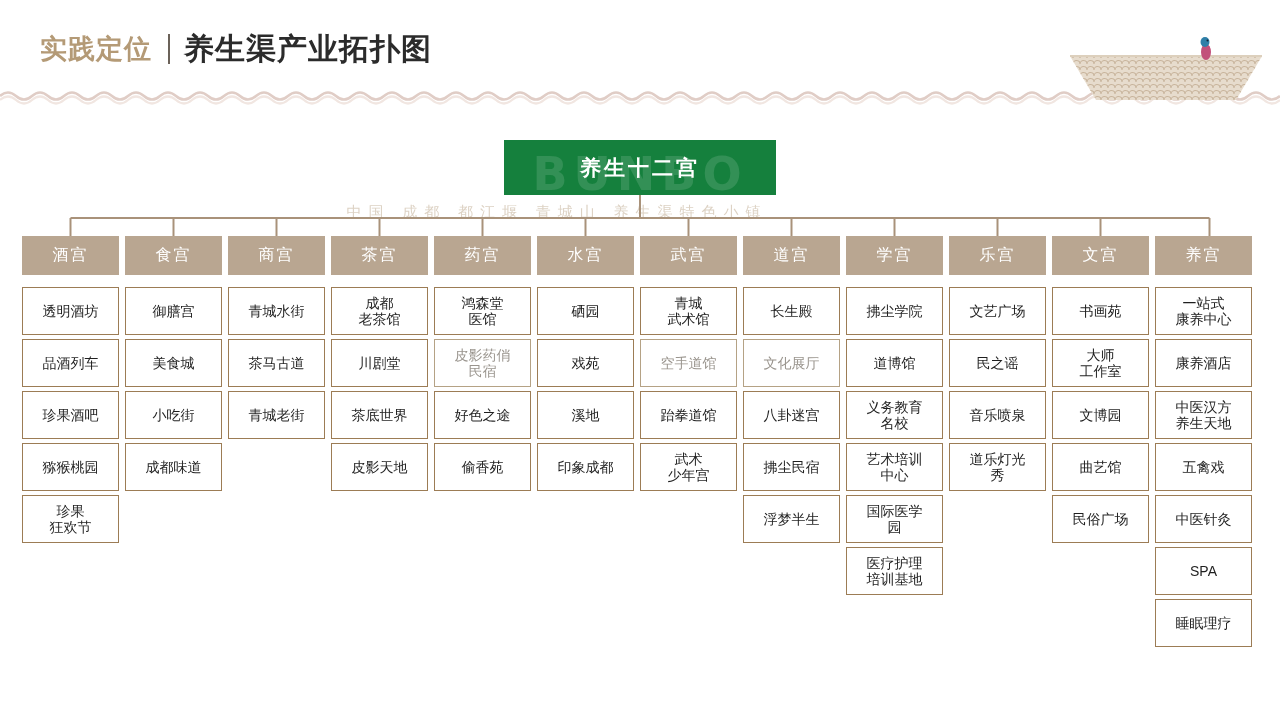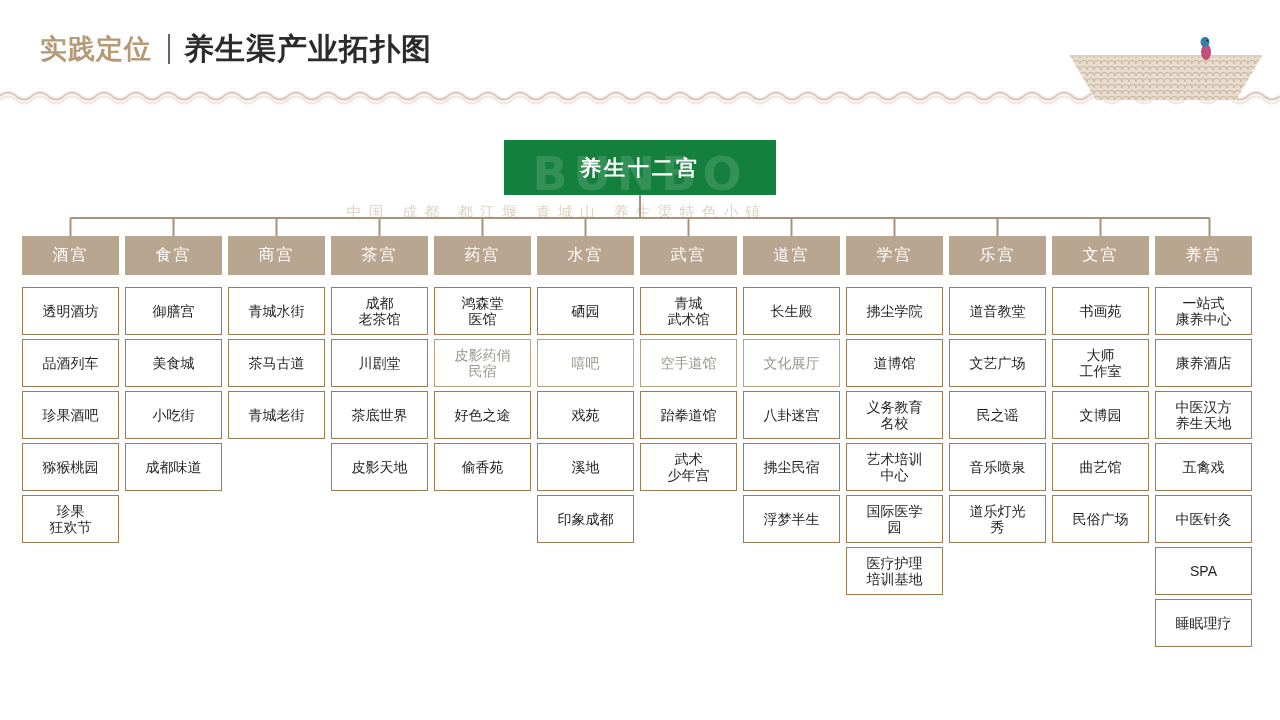--- a/index.html
+++ b/index.html
@@ -213,21 +213,20 @@
     <div class="branch">
       <div class="branch-head">药宫</div>
       <div class="leaf two-line">鸿森堂<br>医馆</div>
       <div class="leaf two-line dim">皮影药俏<br>民宿</div>
       <div class="leaf">好色之途</div>
       <div class="leaf">偷香苑</div>
     </div>
     <div class="branch">
       <div class="branch-head">水宫</div>
       <div class="leaf">硒园</div>
-      <div class="leaf dim">嘻吧</div>
       <div class="leaf">戏苑</div>
       <div class="leaf">溪地</div>
       <div class="leaf">印象成都</div>
     </div>
     <div class="branch">
       <div class="branch-head">武宫</div>
       <div class="leaf two-line">青城<br>武术馆</div>
       <div class="leaf dim">空手道馆</div>
       <div class="leaf">跆拳道馆</div>
       <div class="leaf two-line">武术<br>少年宫</div>
@@ -244,21 +243,20 @@
       <div class="branch-head">学宫</div>
       <div class="leaf">拂尘学院</div>
       <div class="leaf">道博馆</div>
       <div class="leaf two-line">义务教育<br>名校</div>
       <div class="leaf two-line">艺术培训<br>中心</div>
       <div class="leaf two-line">国际医学<br>园</div>
       <div class="leaf two-line">医疗护理<br>培训基地</div>
     </div>
     <div class="branch">
       <div class="branch-head">乐宫</div>
-      <div class="leaf">道音教堂</div>
       <div class="leaf">文艺广场</div>
       <div class="leaf">民之谣</div>
       <div class="leaf">音乐喷泉</div>
       <div class="leaf two-line">道乐灯光<br>秀</div>
     </div>
     <div class="branch">
       <div class="branch-head">文宫</div>
       <div class="leaf">书画苑</div>
       <div class="leaf two-line">大师<br>工作室</div>
       <div class="leaf">文博园</div>

